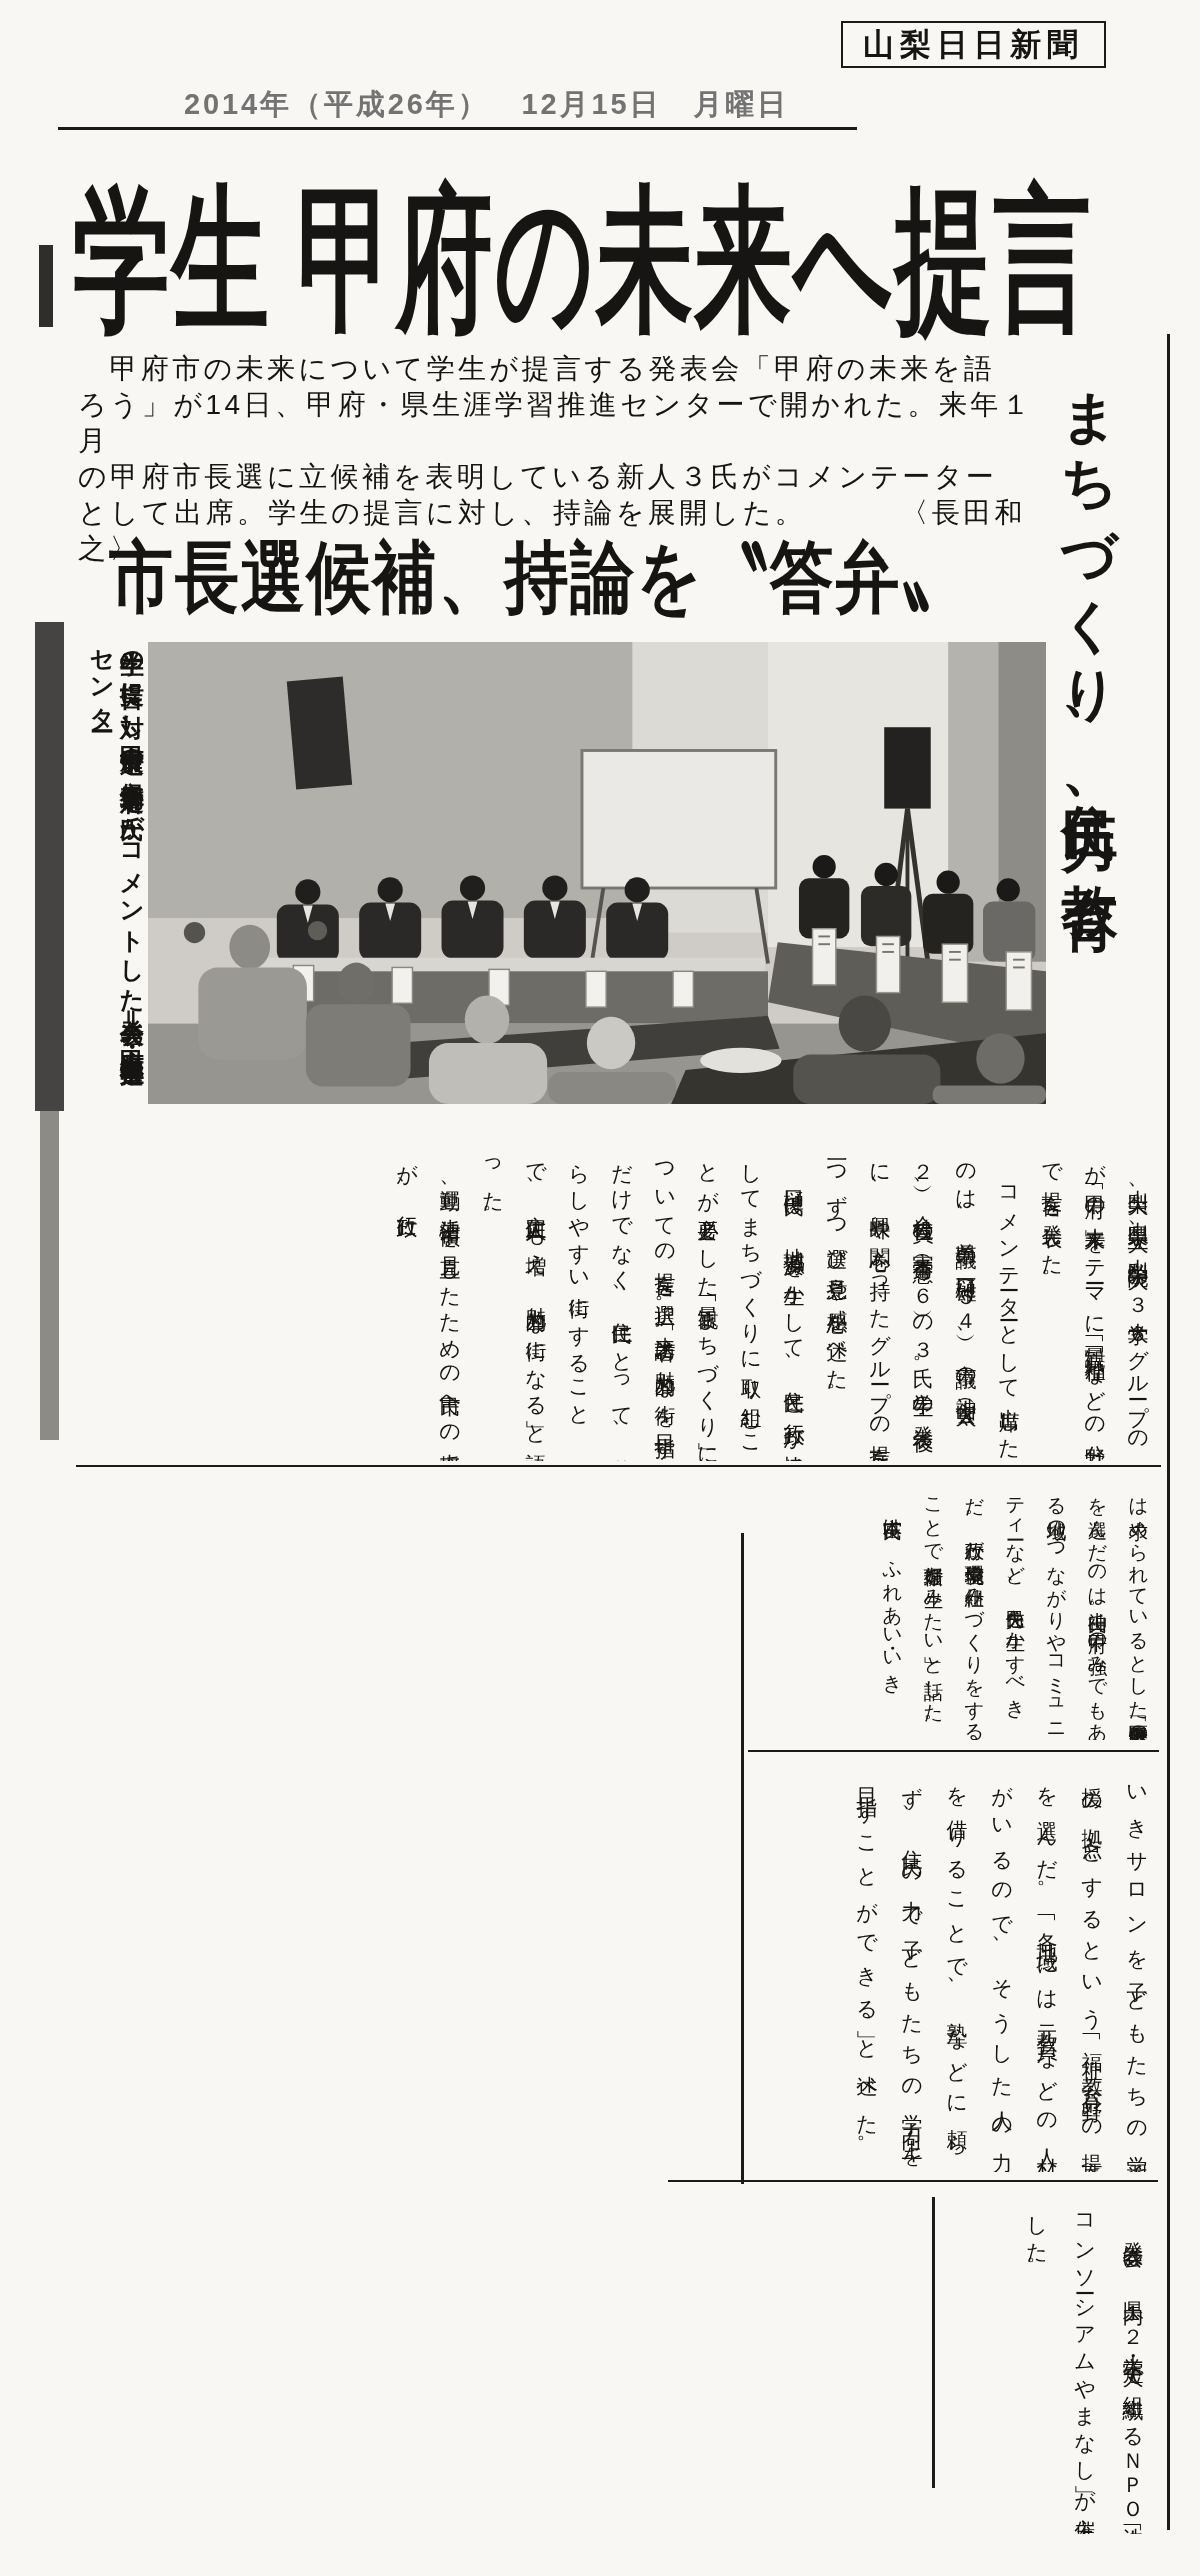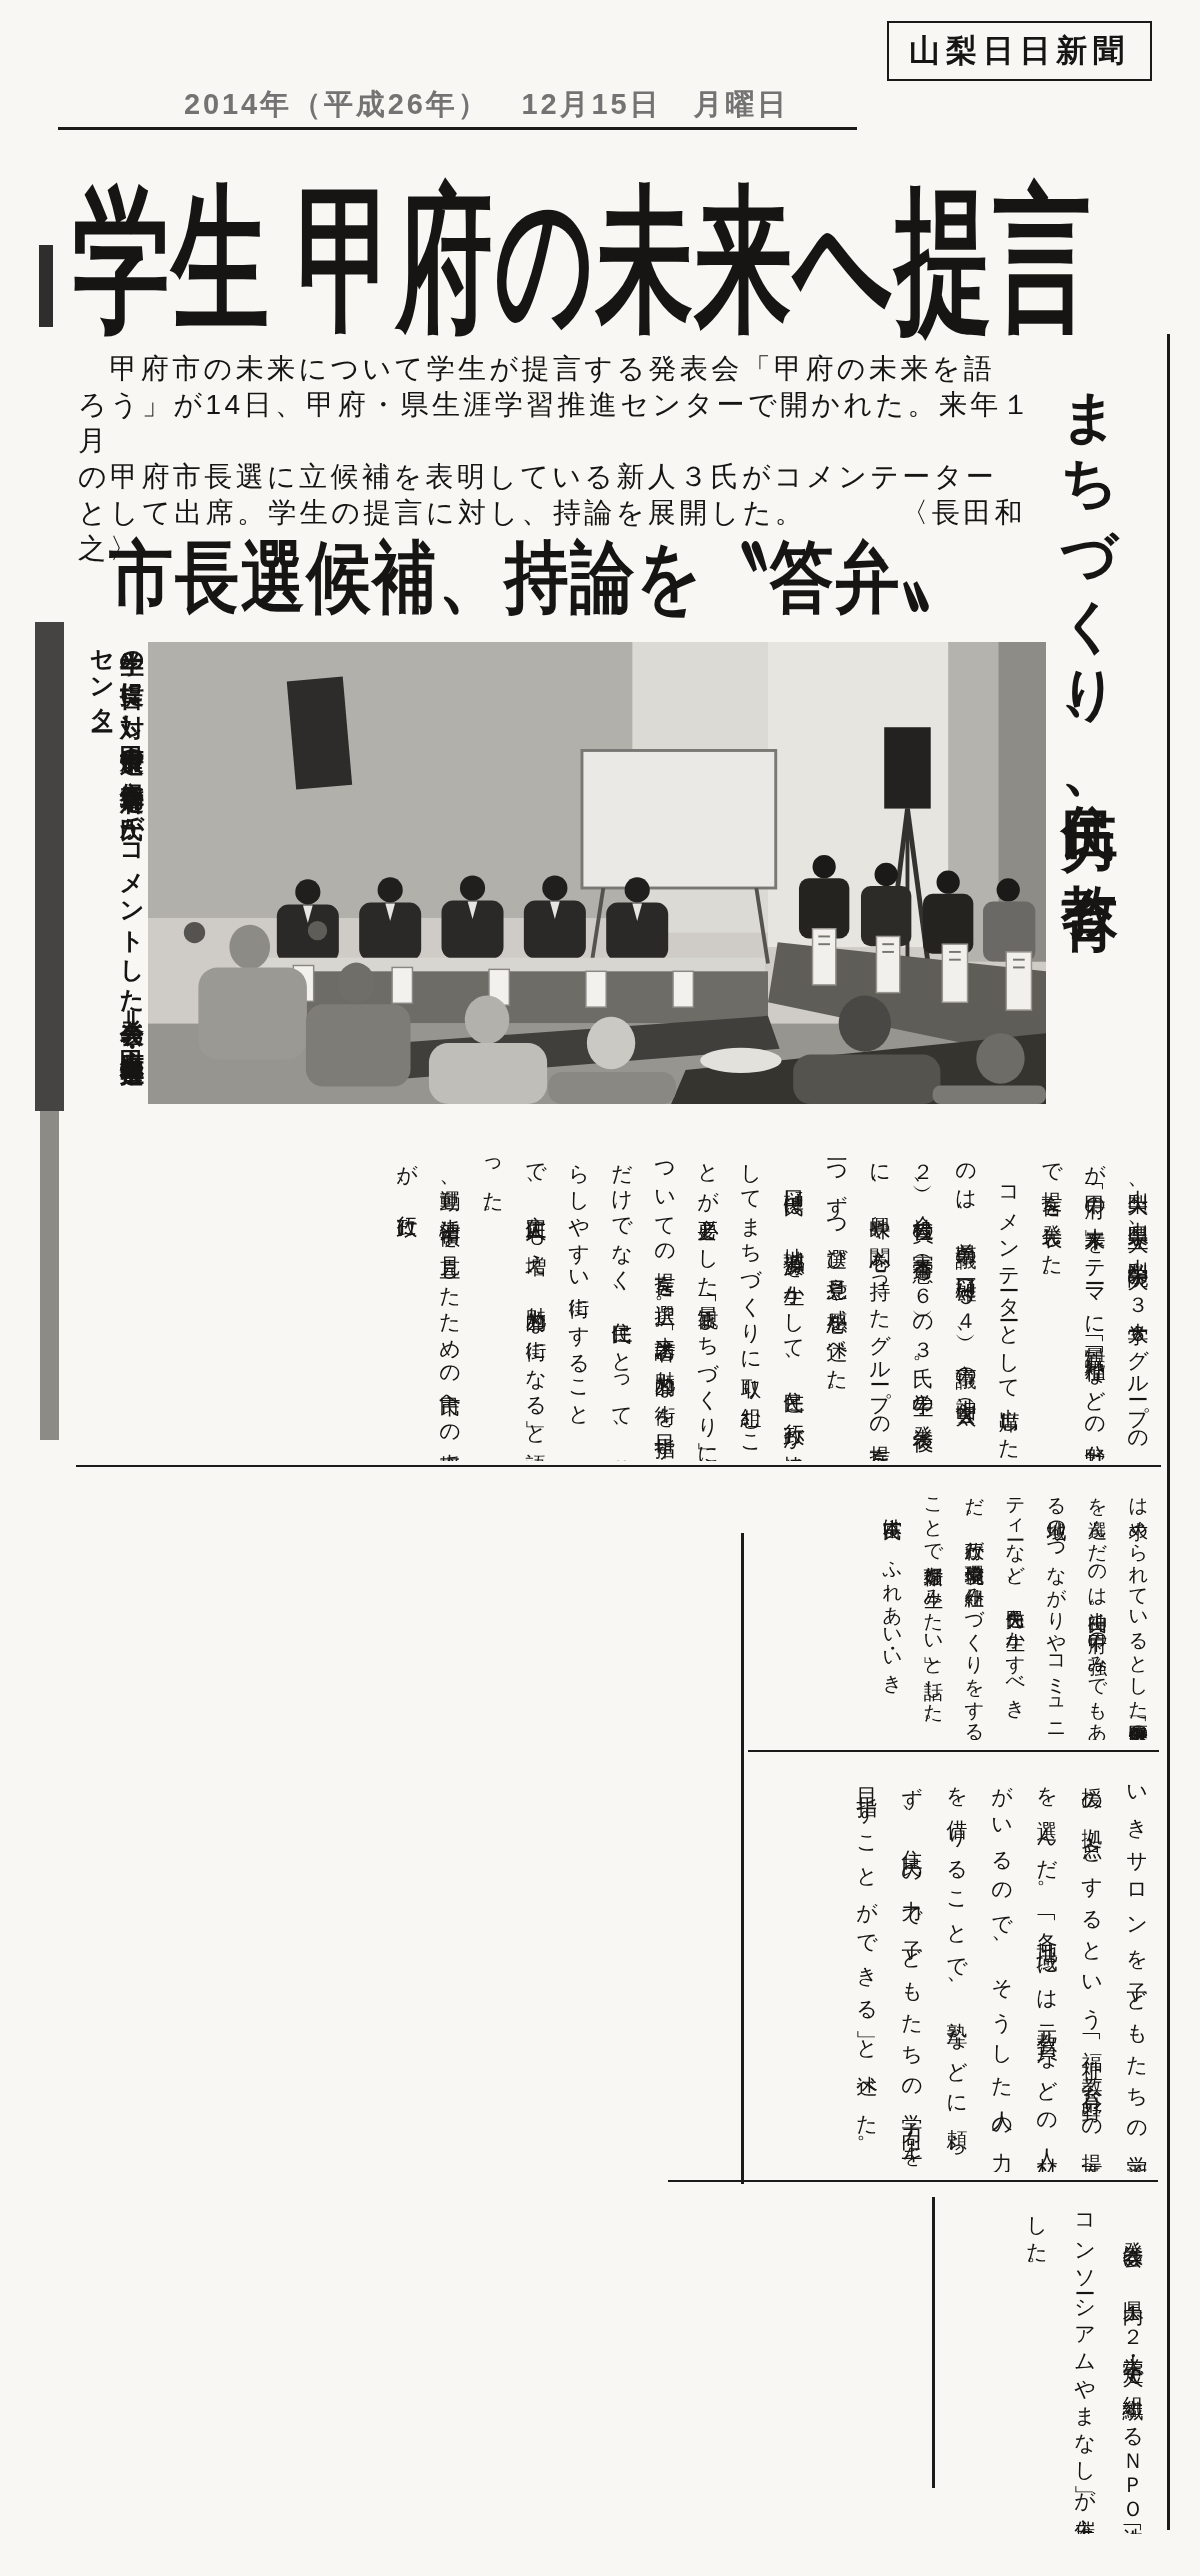--- a/index.html
+++ b/index.html
@@ -6,21 +6,21 @@
   body{background:#e9e8e4;}
   #page{
     position:relative; width:1200px; height:2576px;
     background:#f8f7f3; overflow:hidden;
     font-family:"Liberation Serif","DejaVu Serif",serif;
     color:#161513;
   }
   .abs{position:absolute;}
   
   #masthead{
-    left:887px; top:21px; width:265px; height:60px;
+    left:841px; top:21px; width:265px; height:47px;
     border:2.9px solid #1b1a18; box-sizing:border-box;
     display:flex; align-items:center; justify-content:center;
     font-size:31px; letter-spacing:5.8px; font-weight:600;
   }
   
   #dateline{
     left:184px; top:85px; font-family:"Liberation Sans","DejaVu Sans",sans-serif;
     font-size:29px; font-weight:700; letter-spacing:2.9px; color:#737373;
   }
   .hrule{background:#1c1b19;}

